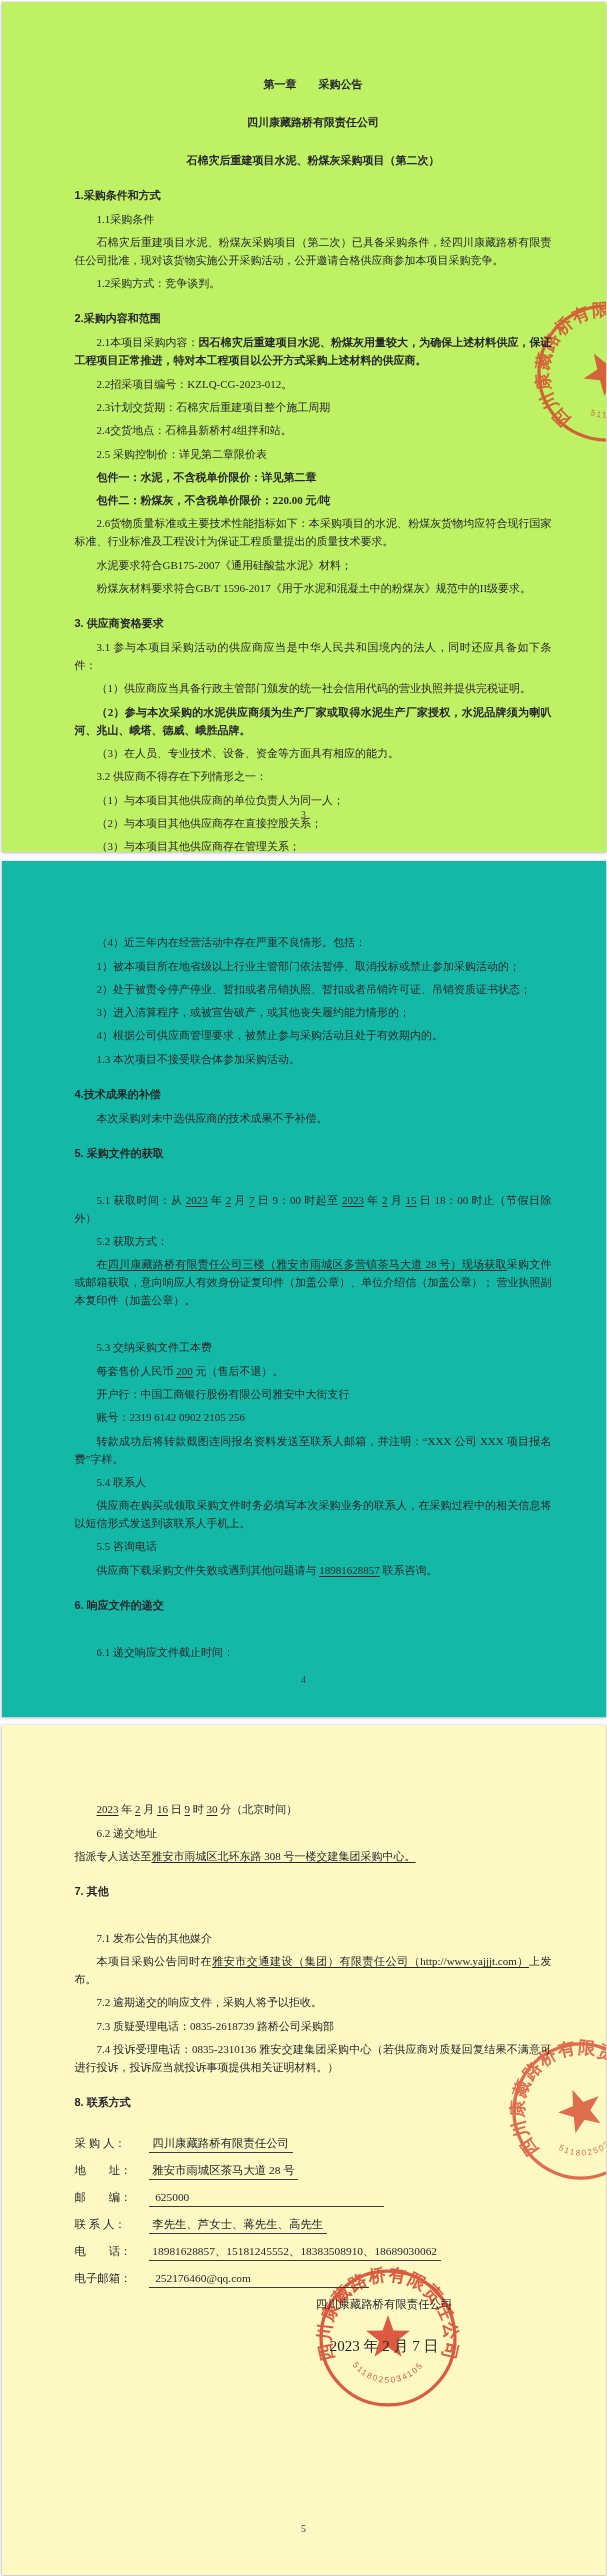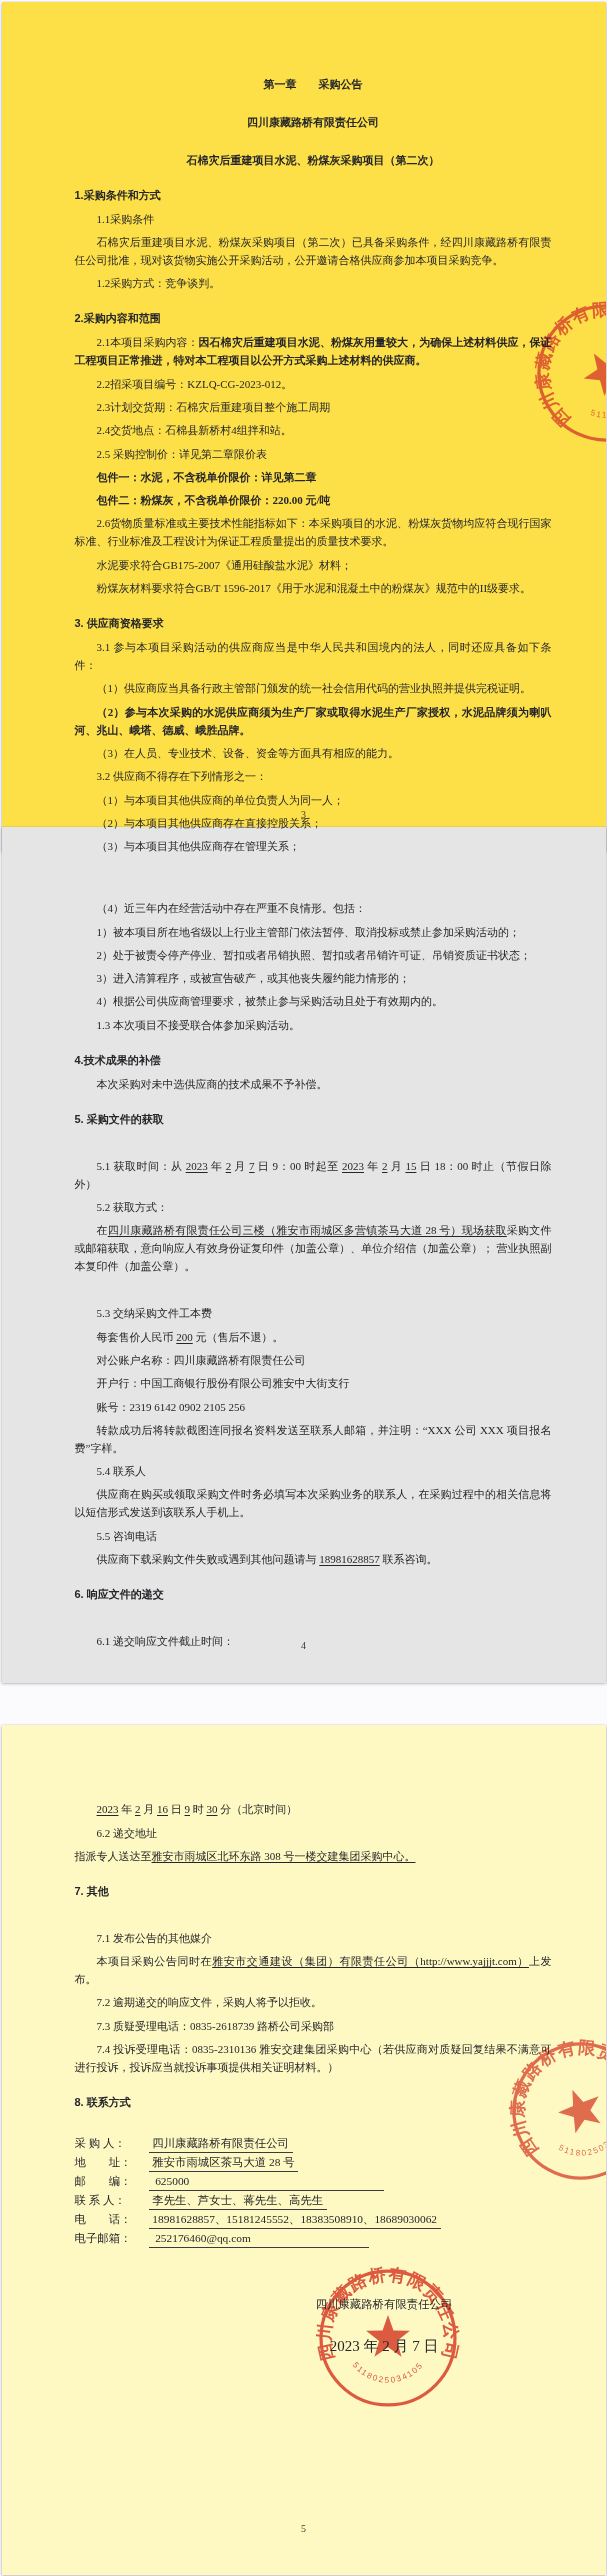--- a/index.html
+++ b/index.html
@@ -7,38 +7,38 @@
     width:607px;height:2576px;position:relative;
     background:#fbfafc;
     font-family:"Liberation Serif","DejaVu Serif",serif;
     color:#26262a;
   }
   .canvas{position:absolute;inset:0;}
   .page{
     position:absolute;left:1.5px;width:604px;overflow:hidden;
     box-shadow:0 0.8px 3px rgba(90,80,100,.45), 0 0 0.8px rgba(60,50,70,.4);
   }
-  .page1{top:1.5px;height:850px;background:#fde047;}
-  .page2{top:827px;height:856px;background:#e5e5e5;}
+  .page1{top:1.5px;height:850px;background:#bef264;}
+  .page2{top:861px;height:856px;background:#14b8a6;}
   .page3{top:1725px;height:850px;background:#fef9c3;}
   .doc{padding:0 54px 0 73px;position:relative;z-index:2;}
   .doc p{margin:5.3px 0;line-height:18px;font-size:11px;text-align:justify;}
   .ind{text-indent:2em;}
   .title{text-align:center !important;font-weight:bold;font-size:14.4px;padding-top:68px;margin-bottom:0;}
   .subtitle{text-align:center !important;font-weight:bold;font-size:12.5px;margin-top:20px !important;}
   .h{font-size:13px;font-weight:bold;margin:17px 0 6px !important;text-align:left;
      font-family:"Liberation Sans","DejaVu Sans",sans-serif;}
   .b{font-weight:bold;}
   .u{text-decoration:underline;text-underline-offset:2.3px;}
   .gap-top{margin-top:29px !important;}
   .pageno{position:absolute;left:0;right:0;bottom:32px;text-align:center;font-size:10px;color:#3a3a3e;z-index:2;}
   .page3 .pageno{bottom:41px;}
   
   .contact{margin-top:23px;}
-  .crow{display:flex;margin:0 0;font-size:11.4px;line-height:18px;}
+  .crow{display:flex;margin:8px 0;font-size:11.4px;line-height:18px;}
   .clabel{white-space:pre;width:74px;flex:none;}
   .cval{border-bottom:0.8px solid #3a3a40;padding:0 3.8px;white-space:pre;}
   .crow:nth-of-type(3) .cval{min-width:228px;}
   .crow:nth-of-type(6) .cval{min-width:213px;}
   
   .signature{position:absolute;left:302px;top:571px;width:161px;text-align:center;z-index:3;}
   .signature .sig-company{font-size:11.4px;line-height:16.7px;}
   .signature .sig-date{font-size:15px;margin-top:24px;}
   
   .stamp{position:absolute;color:#d8452e;z-index:1;}
@@ -117,21 +117,20 @@
 
       <p class="h">4.技术成果的补偿</p>
       <p class="ind">本次采购对未中选供应商的技术成果不予补偿。</p>
 
       <p class="h">5. 采购文件的获取</p>
       <p class="ind gap-top"><span>5.1 获取时间：从 </span><span class="u">2023</span><span> 年 </span><span class="u">2</span><span> 月 </span><span class="u">7</span><span> 日 9：00 时起至 </span><span class="u">2023</span><span> 年 </span><span class="u">2</span><span> 月 </span><span class="u">15</span><span> 日 18：00 时止（节假日除外）</span></p>
       <p class="ind">5.2 获取方式：</p>
       <p class="ind"><span>在</span><span class="u">四川康藏路桥有限责任公司三楼（雅安市雨城区多营镇茶马大道 28 号）现场获取</span><span>采购文件或邮箱获取，意向响应人有效身份证复印件（加盖公章）、单位介绍信（加盖公章）； 营业执照副本复印件（加盖公章）。</span></p>
       <p class="ind gap-top">5.3 交纳采购文件工本费</p>
       <p class="ind"><span>每套售价人民币 </span><span class="u">200</span><span> 元（售后不退）。</span></p>
-      <p class="ind">对公账户名称：四川康藏路桥有限责任公司</p>
       <p class="ind">开户行：中国工商银行股份有限公司雅安中大街支行</p>
       <p class="ind">账号：2319 6142 0902 2105 256</p>
       <p class="ind">转款成功后将转款截图连同报名资料发送至联系人邮箱，并注明：“XXX 公司 XXX 项目报名费”字样。</p>
       <p class="ind">5.4 联系人</p>
       <p class="ind">供应商在购买或领取采购文件时务必填写本次采购业务的联系人，在采购过程中的相关信息将以短信形式发送到该联系人手机上。</p>
       <p class="ind">5.5 咨询电话</p>
       <p class="ind"><span>供应商下载采购文件失败或遇到其他问题请与 </span><span class="u">18981628857</span><span> 联系咨询。</span></p>
 
       <p class="h">6. 响应文件的递交</p>
       <p class="ind gap-top">6.1 递交响应文件截止时间：</p>

